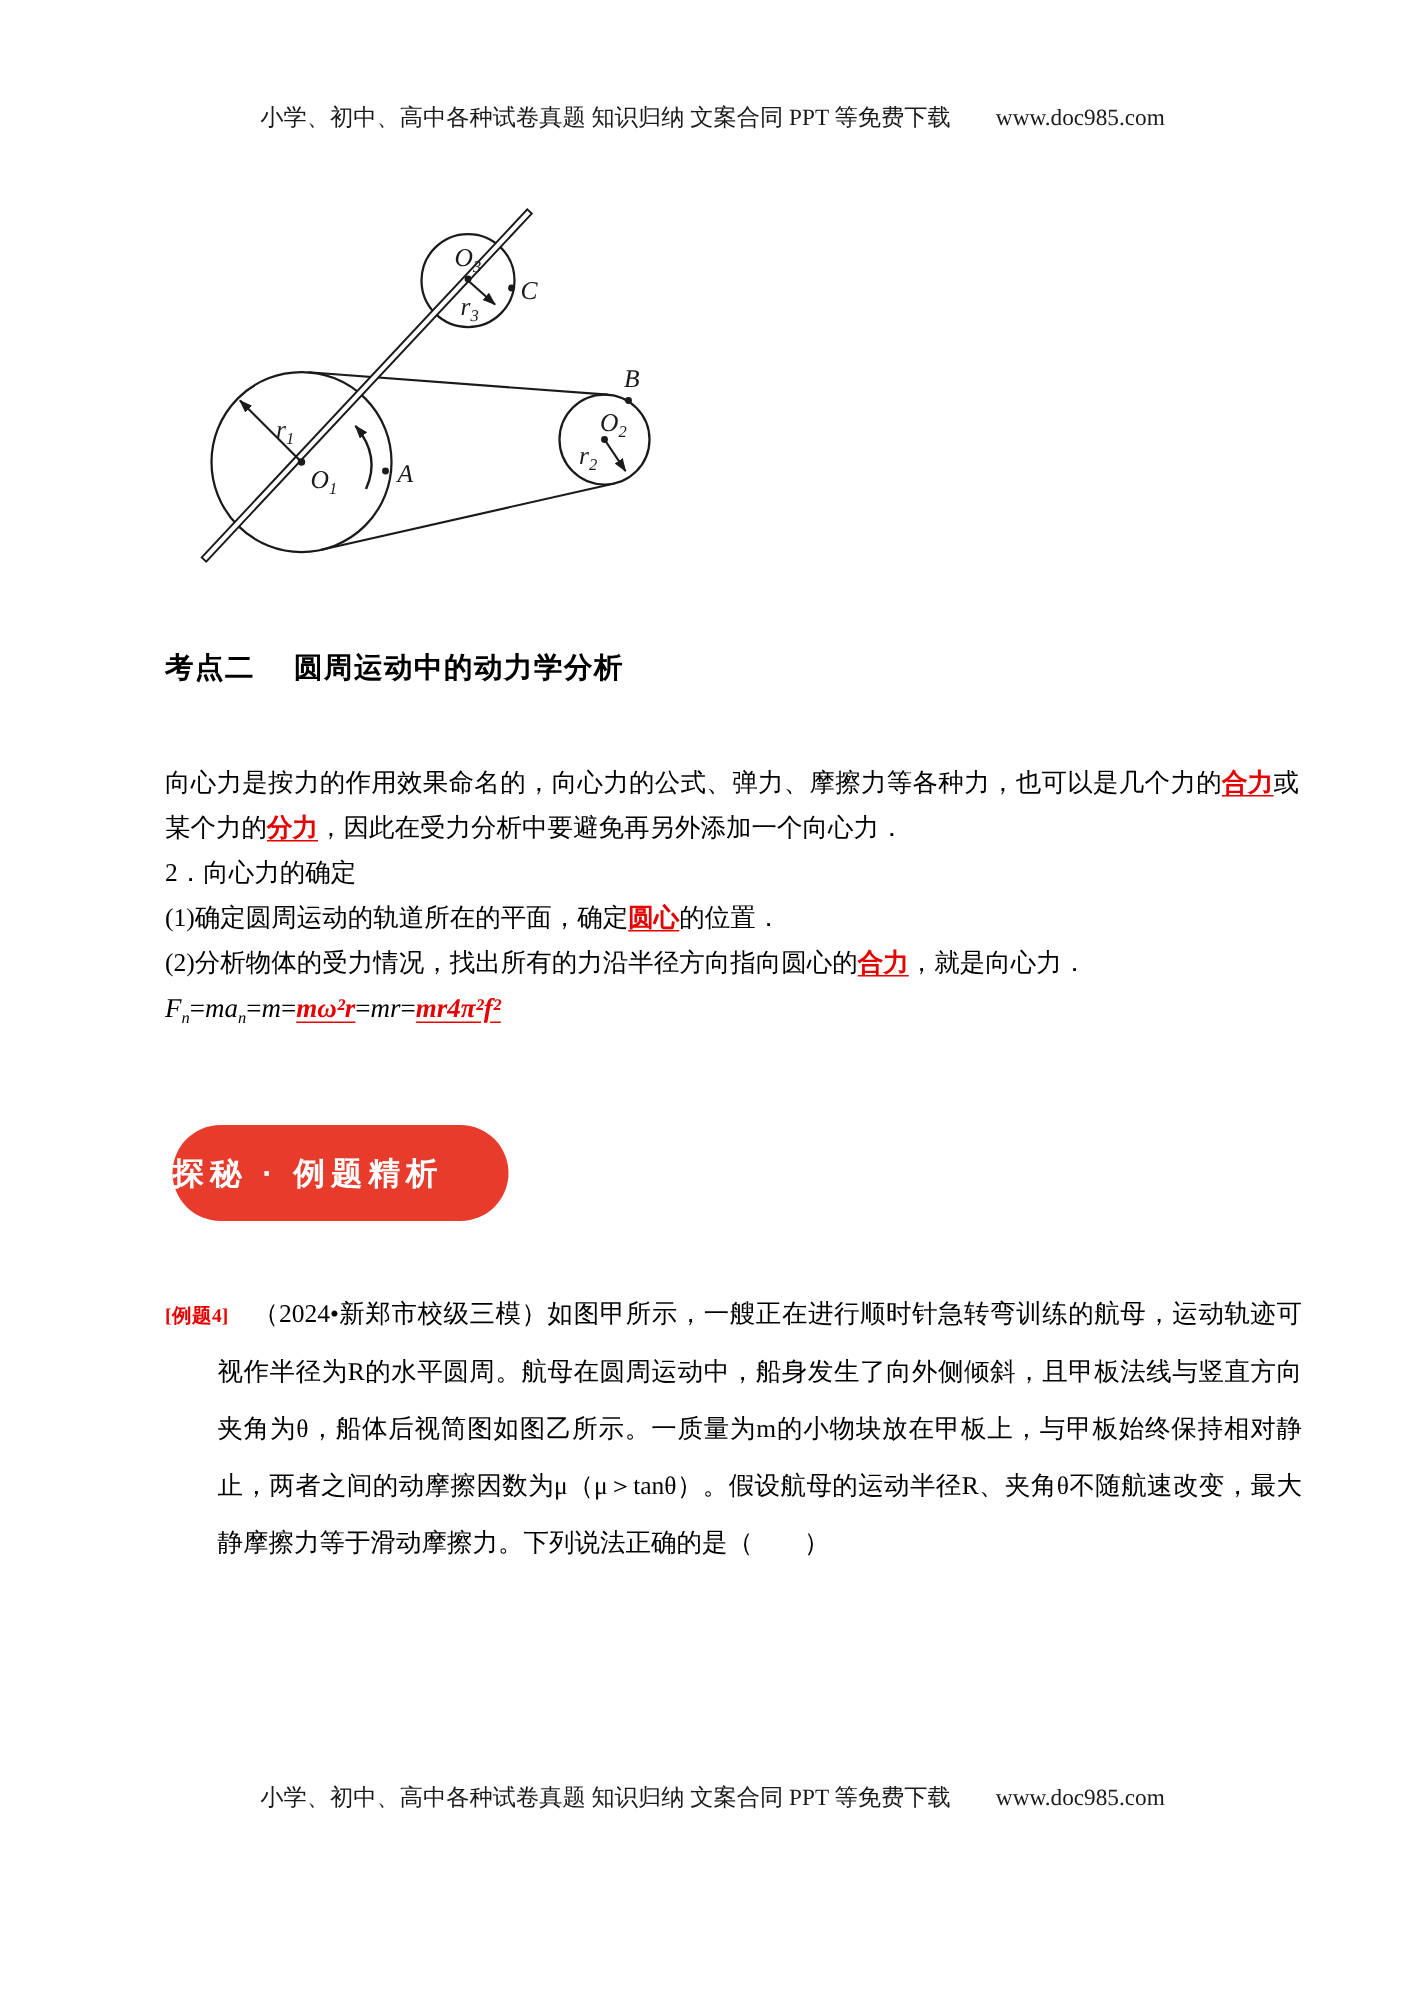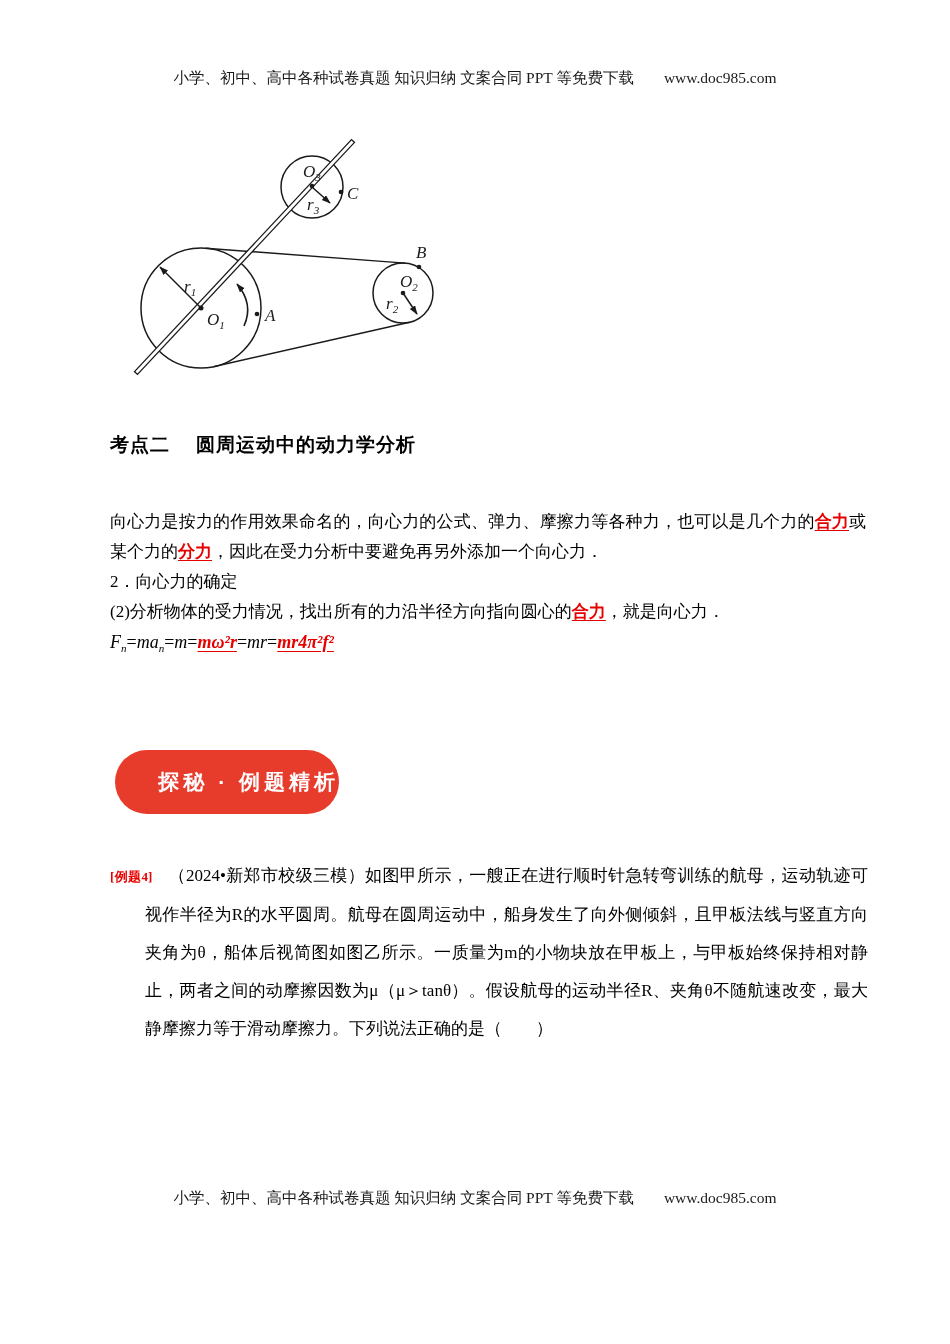--- a/index.html
+++ b/index.html
@@ -39,21 +39,21 @@
   .content p{margin:0;}
   .ru{color:var(--text-red);font-weight:700;text-decoration:underline;text-underline-offset:3px;}
   .formula{font-size:18px;}
   .i{font-style:italic;}
   .sub{font-size:11px;vertical-align:-4px;font-style:italic;}
   .rbu{color:var(--text-red);font-weight:700;font-style:italic;text-decoration:underline;text-underline-offset:3px;}
 
   .badge{
     position:absolute;left:115px;top:750px;width:224px;height:64px;
     border-radius:32px;background:var(--badge-red);
-    display:flex;align-items:center;justify-content:flex-end;
+    display:flex;align-items:center;justify-content:flex-start;
     color:#ffffff;font-family:"Liberation Sans","DejaVu Sans",sans-serif;
     font-weight:700;font-size:21px;letter-spacing:4px;white-space:nowrap;
   }
 
   .example{
     position:absolute;left:110px;top:840px;width:758px;
     font-size:17px;line-height:38px;text-align:justify;
     padding-left:35px;text-indent:-35px;
   }
   .ex-tag{
@@ -113,20 +113,21 @@
   </svg>
 </div>
 
 <div class="heading">
   <span class="kicker">考点二</span><span>圆周运动中的动力学分析</span>
 </div>
 
 <div class="content">
   <p><span>向心力是按力的作用效果命名的，向心力的公式、弹力、摩擦力等各种力，也可以是几个力的</span><span class="ru">合力</span><span>或某个力的</span><span class="ru">分力</span><span>，因此在受力分析中要避免再另外添加一个向心力．</span></p>
   <p>2．向心力的确定</p>
+  <p><span>(1)确定圆周运动的轨道所在的平面，确定</span><span class="ru">圆心</span><span>的位置．</span></p>
   <p><span>(2)分析物体的受力情况，找出所有的力沿半径方向指向圆心的</span><span class="ru">合力</span><span>，就是向心力．</span></p>
   <p class="formula"><span class="i">F</span><span class="sub">n</span><span>=</span><span class="i">ma</span><span class="sub">n</span><span>=</span><span class="i">m</span><span>=</span><span class="rbu">mω²r</span><span>=</span><span class="i">mr</span><span>=</span><span class="rbu">mr4π²f²</span></p>
 </div>
 
 <div class="badge">
   <span>探秘 · 例题精析</span>
 </div>
 
 <p class="example">
   <span class="ex-tag">[例题4]</span><span>（2024•新郑市校级三模）如图甲所示，一艘正在进行顺时针急转弯训练的航母，运动轨迹可视作半径为R的水平圆周。航母在圆周运动中，船身发生了向外侧倾斜，且甲板法线与竖直方向夹角为θ，船体后视简图如图乙所示。一质量为m的小物块放在甲板上，与甲板始终保持相对静止，两者之间的动摩擦因数为μ（μ＞tanθ）。假设航母的运动半径R、夹角θ不随航速改变，最大静摩擦力等于滑动摩擦力。下列说法正确的是（　　）</span>

